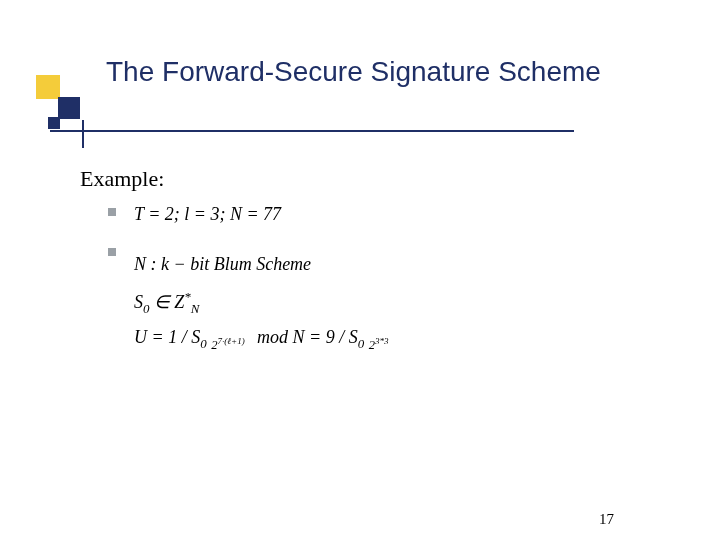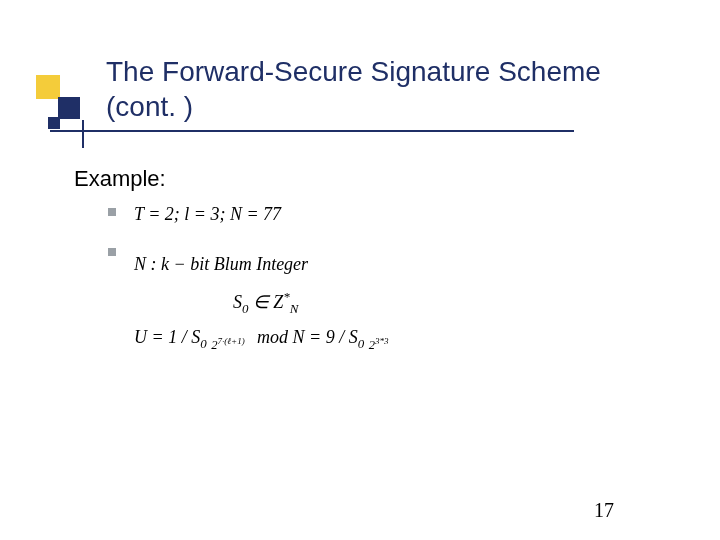--- a/index.html
+++ b/index.html
@@ -67,23 +67,23 @@
     left: 106px;
     top: 54px;
     font-size: 28px;
     line-height: 1.25;
     color: #1f2f66;
     font-family: Verdana, Arial, sans-serif;
     max-width: 560px;
   }
   .example-label {
     position: absolute;
-    left: 74px;
+    left: 80px;
     top: 166px;
-    font-family: Liberation Sans, sans-serif;
+    font-family: Liberation Serif, serif;
     font-size: 22px;
   }
   .math-area {
     position: absolute;
     left: 108px;
     top: 200px;
     font-family: "Times New Roman", serif;
     font-size: 18px;
   }
   .bullet-row {
@@ -105,23 +105,23 @@
   .mline {
     margin: 4px 0;
     white-space: nowrap;
   }
   .italic { font-style: italic; }
   .sub { vertical-align: sub; font-size: 0.72em; }
   .sup { vertical-align: super; font-size: 0.72em; }
   .page-num {
     position: absolute;
     right: 30px;
-    bottom: 18px;
+    bottom: 12px;
     font-family: "Times New Roman", serif;
-    font-size: 20px;
+    font-size: 15px;
   }
   
   .tower {
     display: inline-block;
     position: relative;
   }
   .tower .e1 {
     position: absolute;
     left: 100%;
     top: -0.55em;
@@ -139,43 +139,42 @@
   <div class="accent-group">
     <div class="sq sq-yellow"></div>
     <div class="sq sq-navy-big"></div>
     <div class="sq sq-navy-sm"></div>
   </div>
   <div class="underline"></div>
   <div class="vertical-tick"></div>
 
   <div class="title">
     <span>The Forward-Secure Signature Scheme</span><br>
-    <span>(cont. )</span>
   </div>
 
   <div class="example-label">Example:</div>
 
   <div class="math-area">
 
     <div class="bullet-row">
       <div class="bullet-dot"></div>
       <div class="bullet-body mline italic">T = 2;  l = 3;  N = 77</div>
     </div>
 
     <div class="bullet-row">
       <div class="bullet-dot"></div>
       <div class="bullet-body">
 
 
         <div class="mline" style="margin-top:14px;">
           <span class="italic">N :  k − bit </span>
-          <span class="italic">Blum Integer</span>
+          <span class="italic">Blum Scheme</span>
         </div>
 
-        <div class="mline italic" style="margin-top:14px;text-align:center;">
+        <div class="mline italic" style="margin-top:14px;">
           <span>S</span><span class="sub">0</span><span> ∈ Z</span><span class="sup">*</span><span class="sub">N</span>
         </div>
 
         <div class="mline italic" style="margin-top:10px;font-style:italic;">
           <span>U = 1 / S</span><span class="sub">0</span>
           <span class="tower">
             <span class="e1"><span>2</span><span class="sup">7·(ℓ+1)</span></span>
           </span><span class="tower-pad-a"></span>
           <span>  mod  N = 9 / S</span><span class="sub">0</span>
           <span class="tower">

